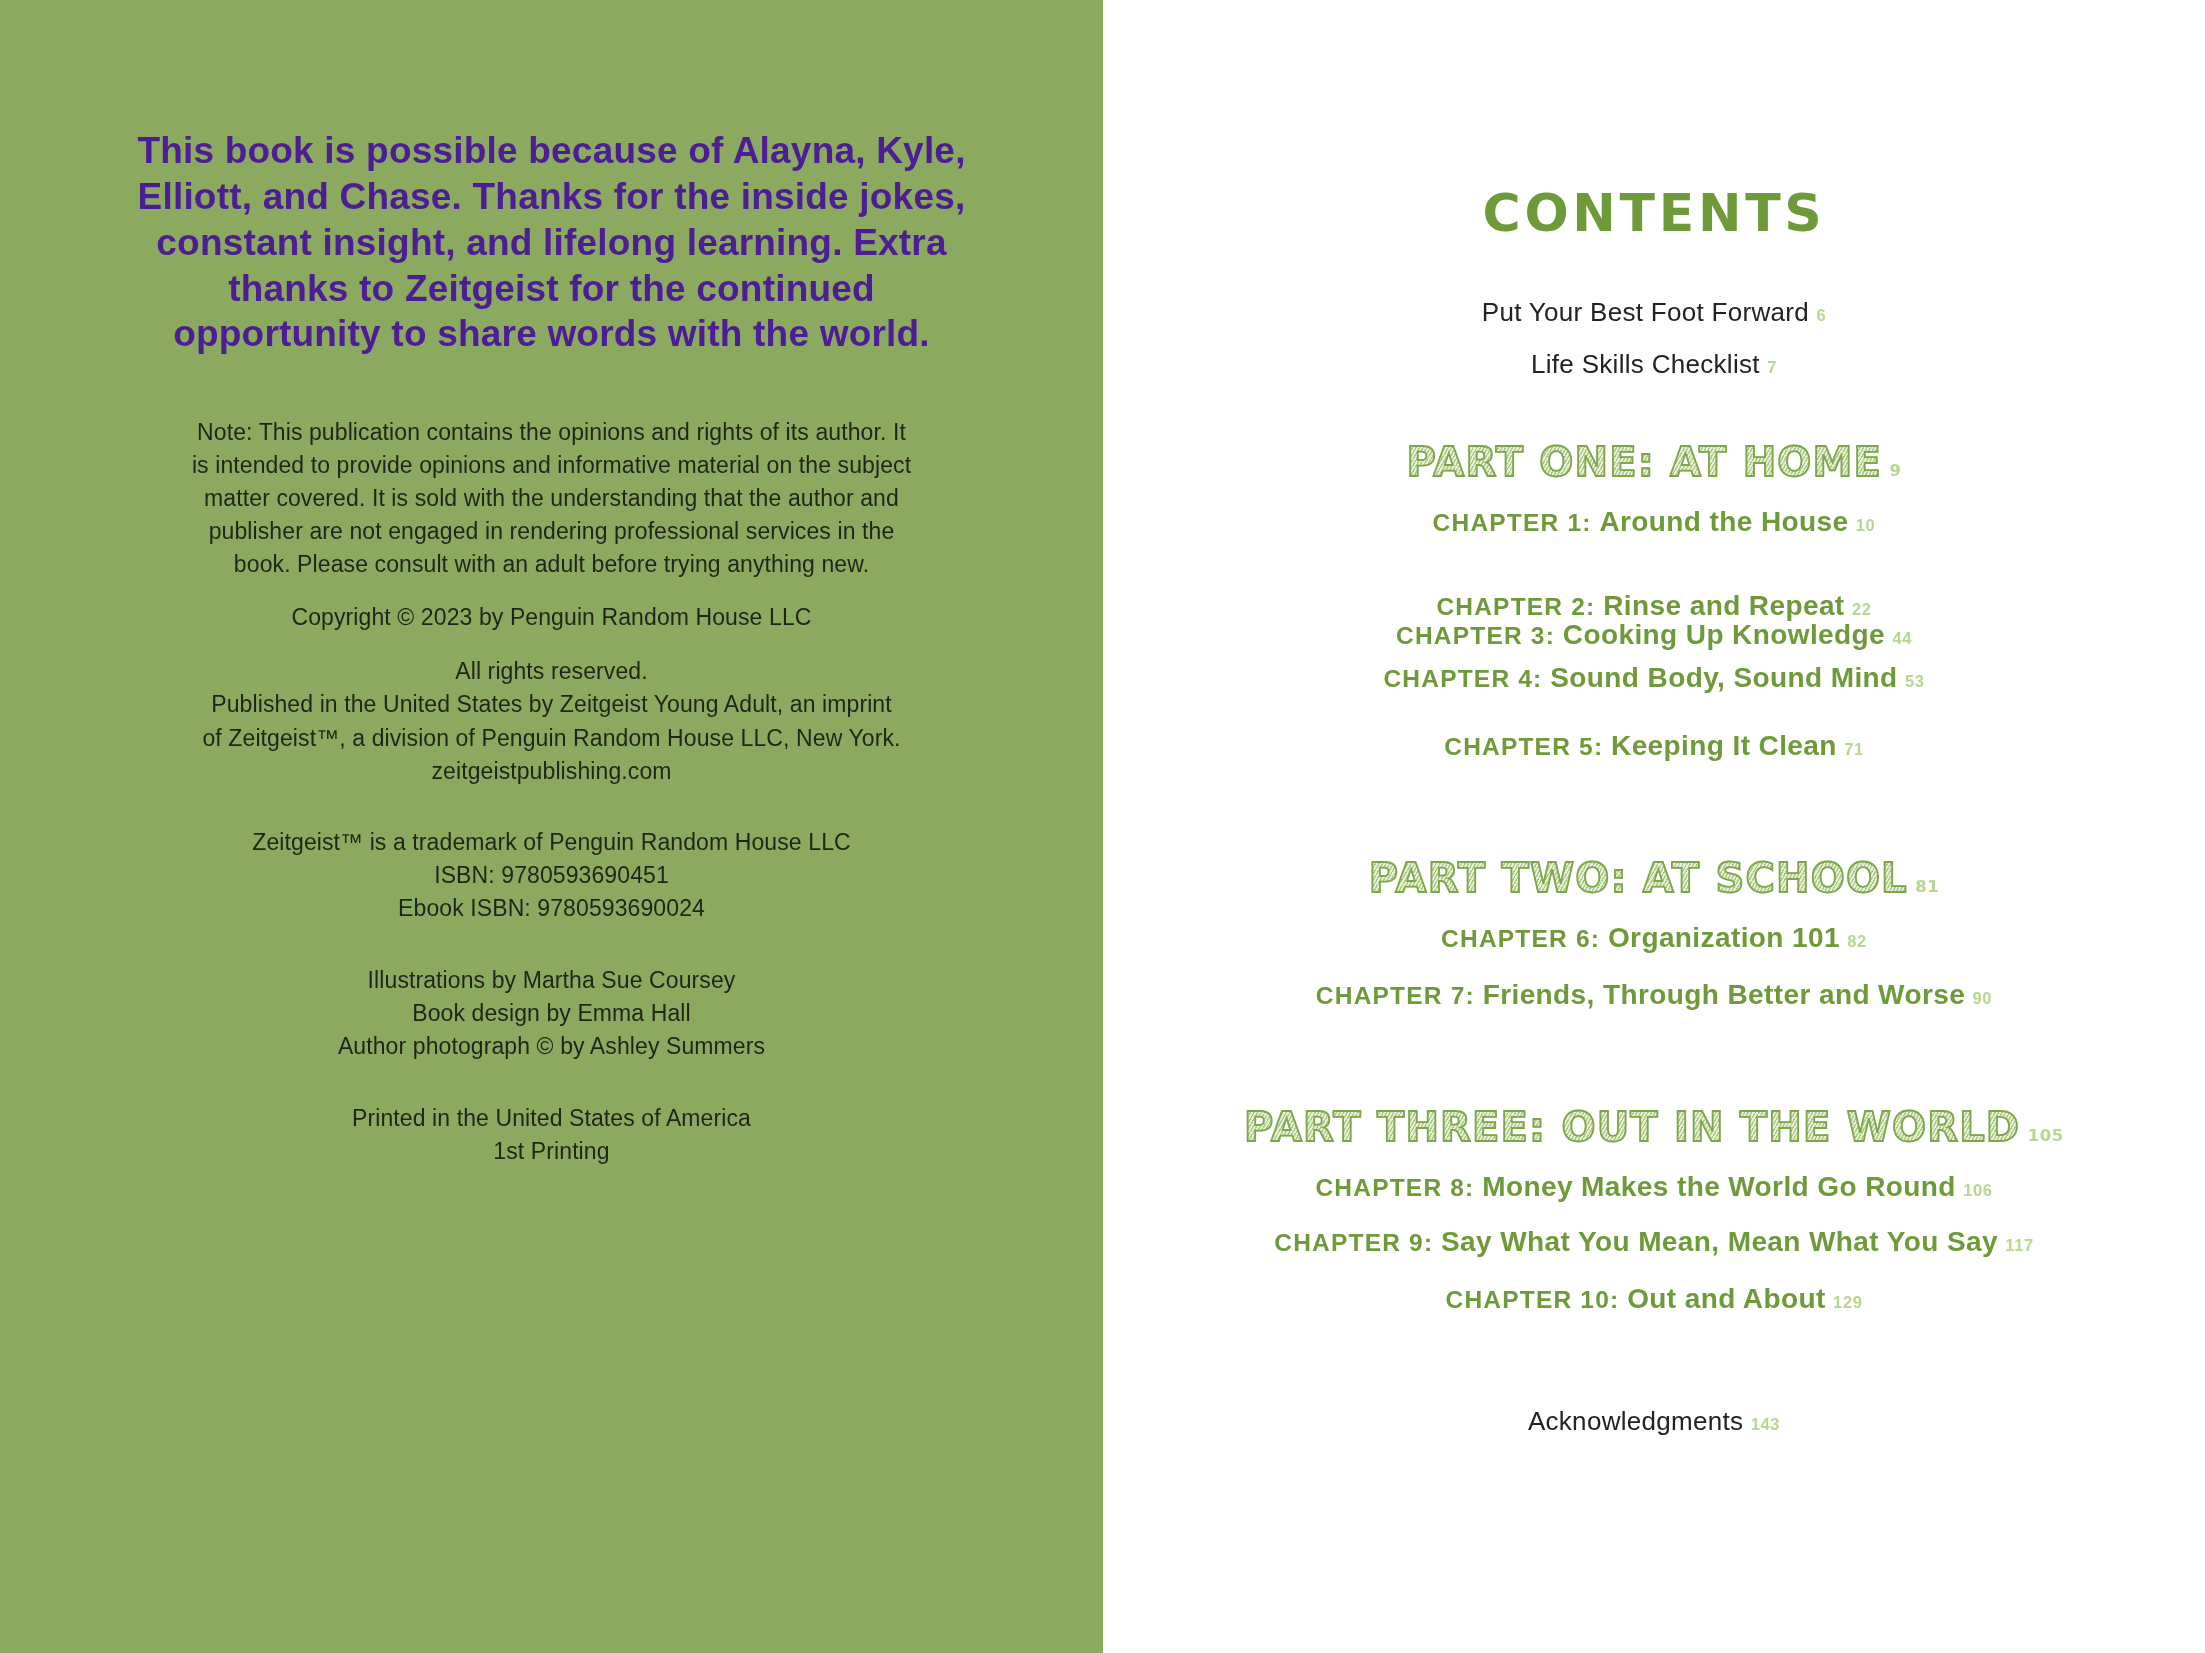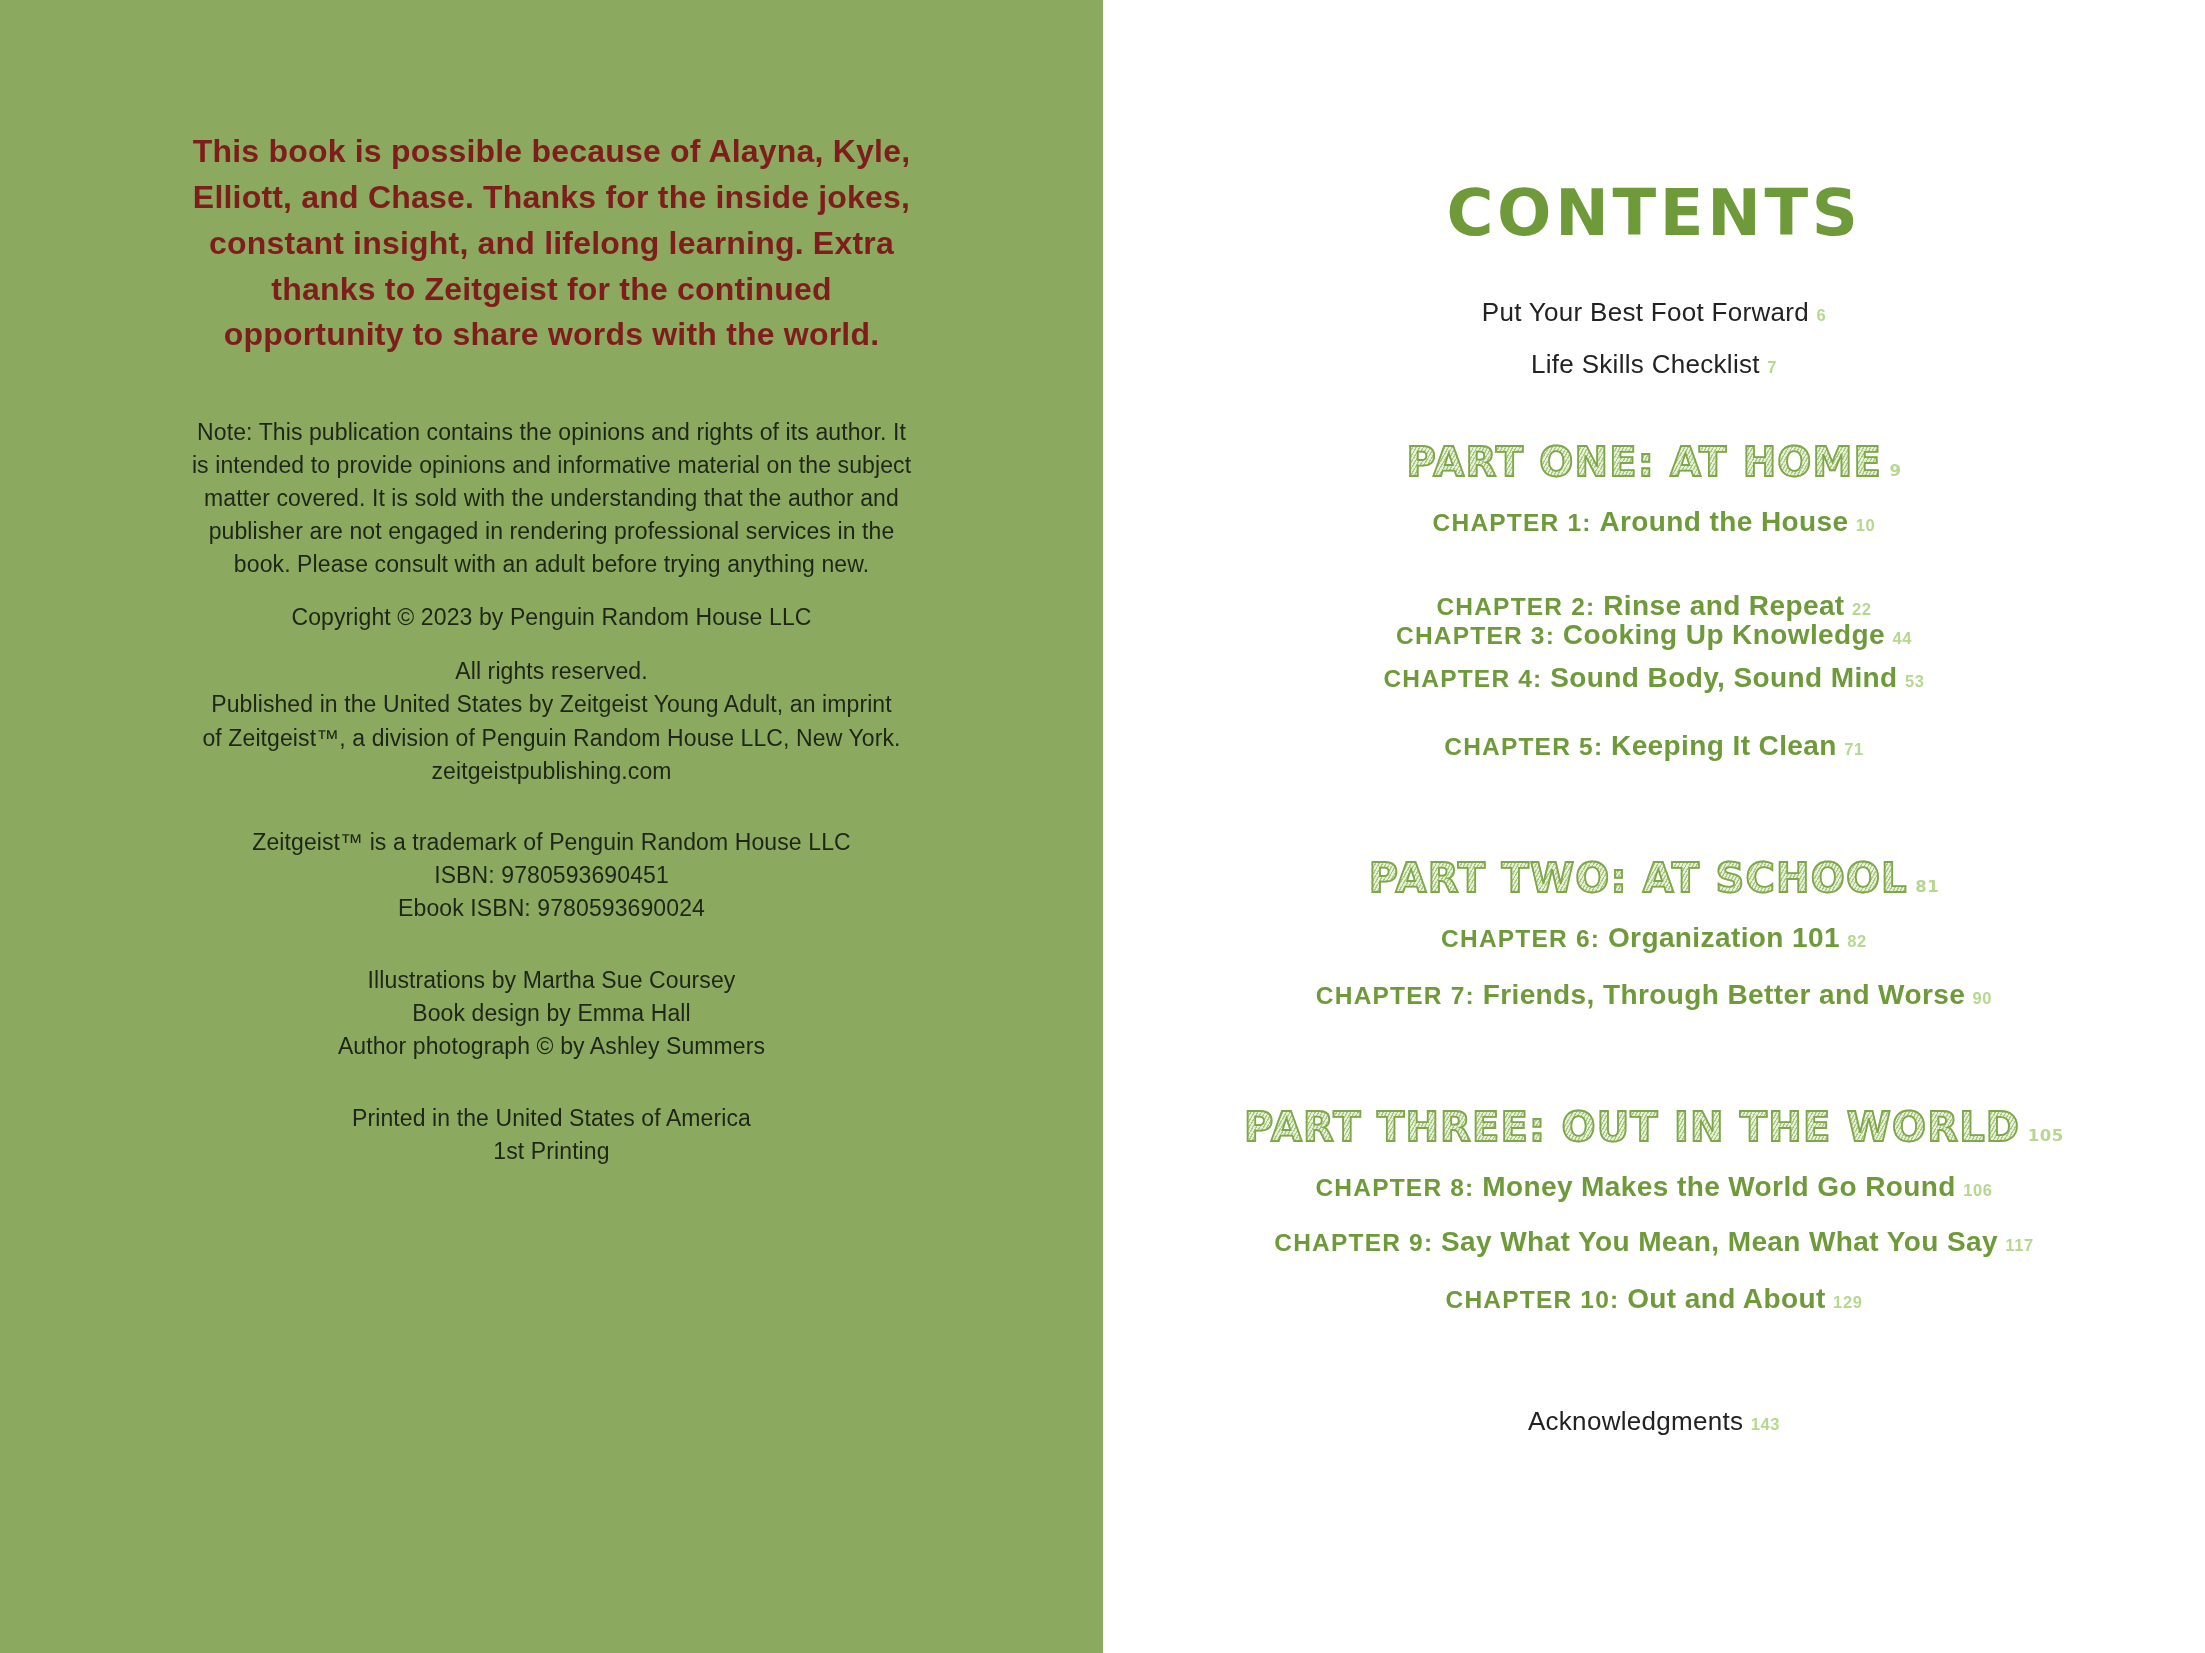--- a/index.html
+++ b/index.html
@@ -13,33 +13,33 @@
     .page-right {
       position: relative; width: 1103px; height: 1654px; background: #ffffff;
     }
 
     
     .line {
       position: absolute; left: 0; width: 1103px; text-align: center;
       white-space: nowrap; transform: translateY(-50%);
     }
     .dedication .line {
-      color: #7f1d1d; font-size: 32px; font-weight: bold; letter-spacing: 0.2px;
+      color: #4c1d95; font-size: 37px; font-weight: bold; letter-spacing: 0.2px;
     }
     .legal .line {
       color: #1f2518; font-size: 23px; letter-spacing: 0.1px;
     }
 
     
     .toc-line {
       position: absolute; left: 0; width: 1103px; text-align: center;
       white-space: nowrap; transform: translateY(-50%);
     }
     .contents-title {
-      color: #6E9A3A; font-size: 64px; font-weight: bold;
+      color: #6E9A3A; font-size: 52px; font-weight: bold;
       letter-spacing: 3.7px; font-family: "DejaVu Sans", "Liberation Sans", sans-serif;
     }
     .front-item { color: #222222; font-size: 26px; letter-spacing: 0.3px; }
     .page-num {
       color: #B5D88E; font-weight: bold; font-size: 16.5px; margin-left: 7.4px;
       letter-spacing: 0.6px;
     }
     .part-heading { font-size: 40px; font-weight: bold; letter-spacing: 1.2px;
       font-family: "DejaVu Sans", "Liberation Sans", sans-serif; }
     .part-text {

